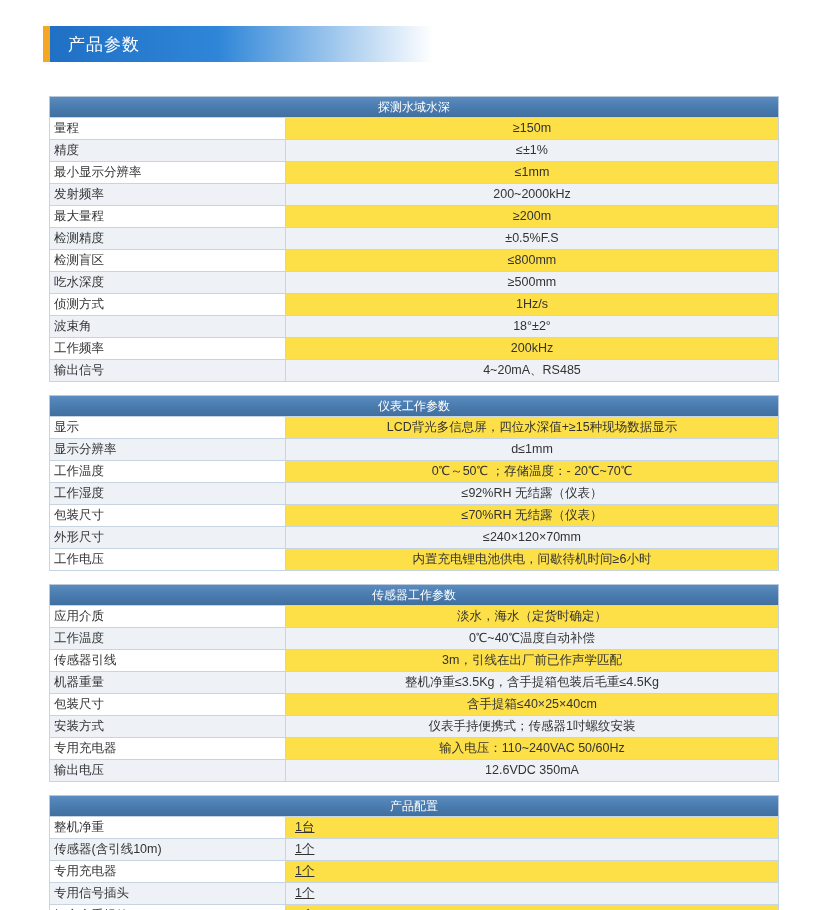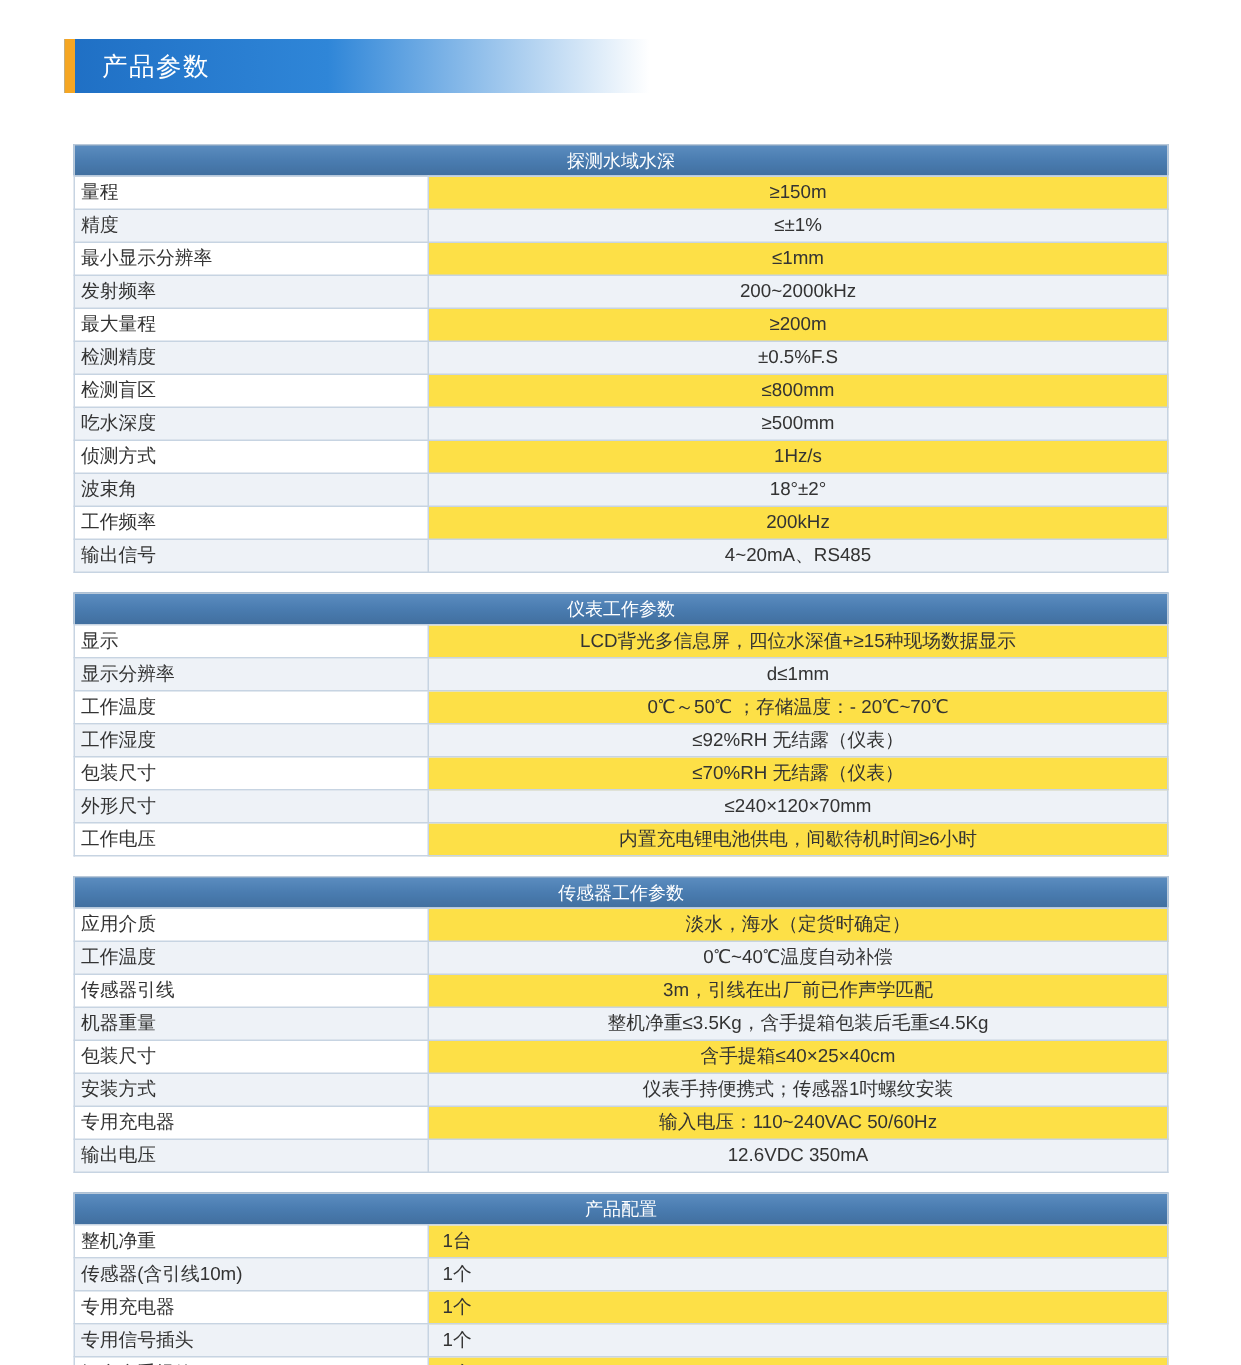--- a/index.html
+++ b/index.html
@@ -90,20 +90,21 @@
   .tbl td.v {
     text-align: center;
     background: #fde047;
   }
   .tbl tr.alt td {
     background: #eef2f7;
   }
   .tbl.cfg td.v {
     text-align: left;
     padding-left: 9px;
+    text-decoration: underline;
   }
 </style>
 </head>
 <body>
 
 <div class="page">
 
   <div class="banner">
     <div class="banner-bar"></div>
     <div class="banner-title">产品参数</div>

